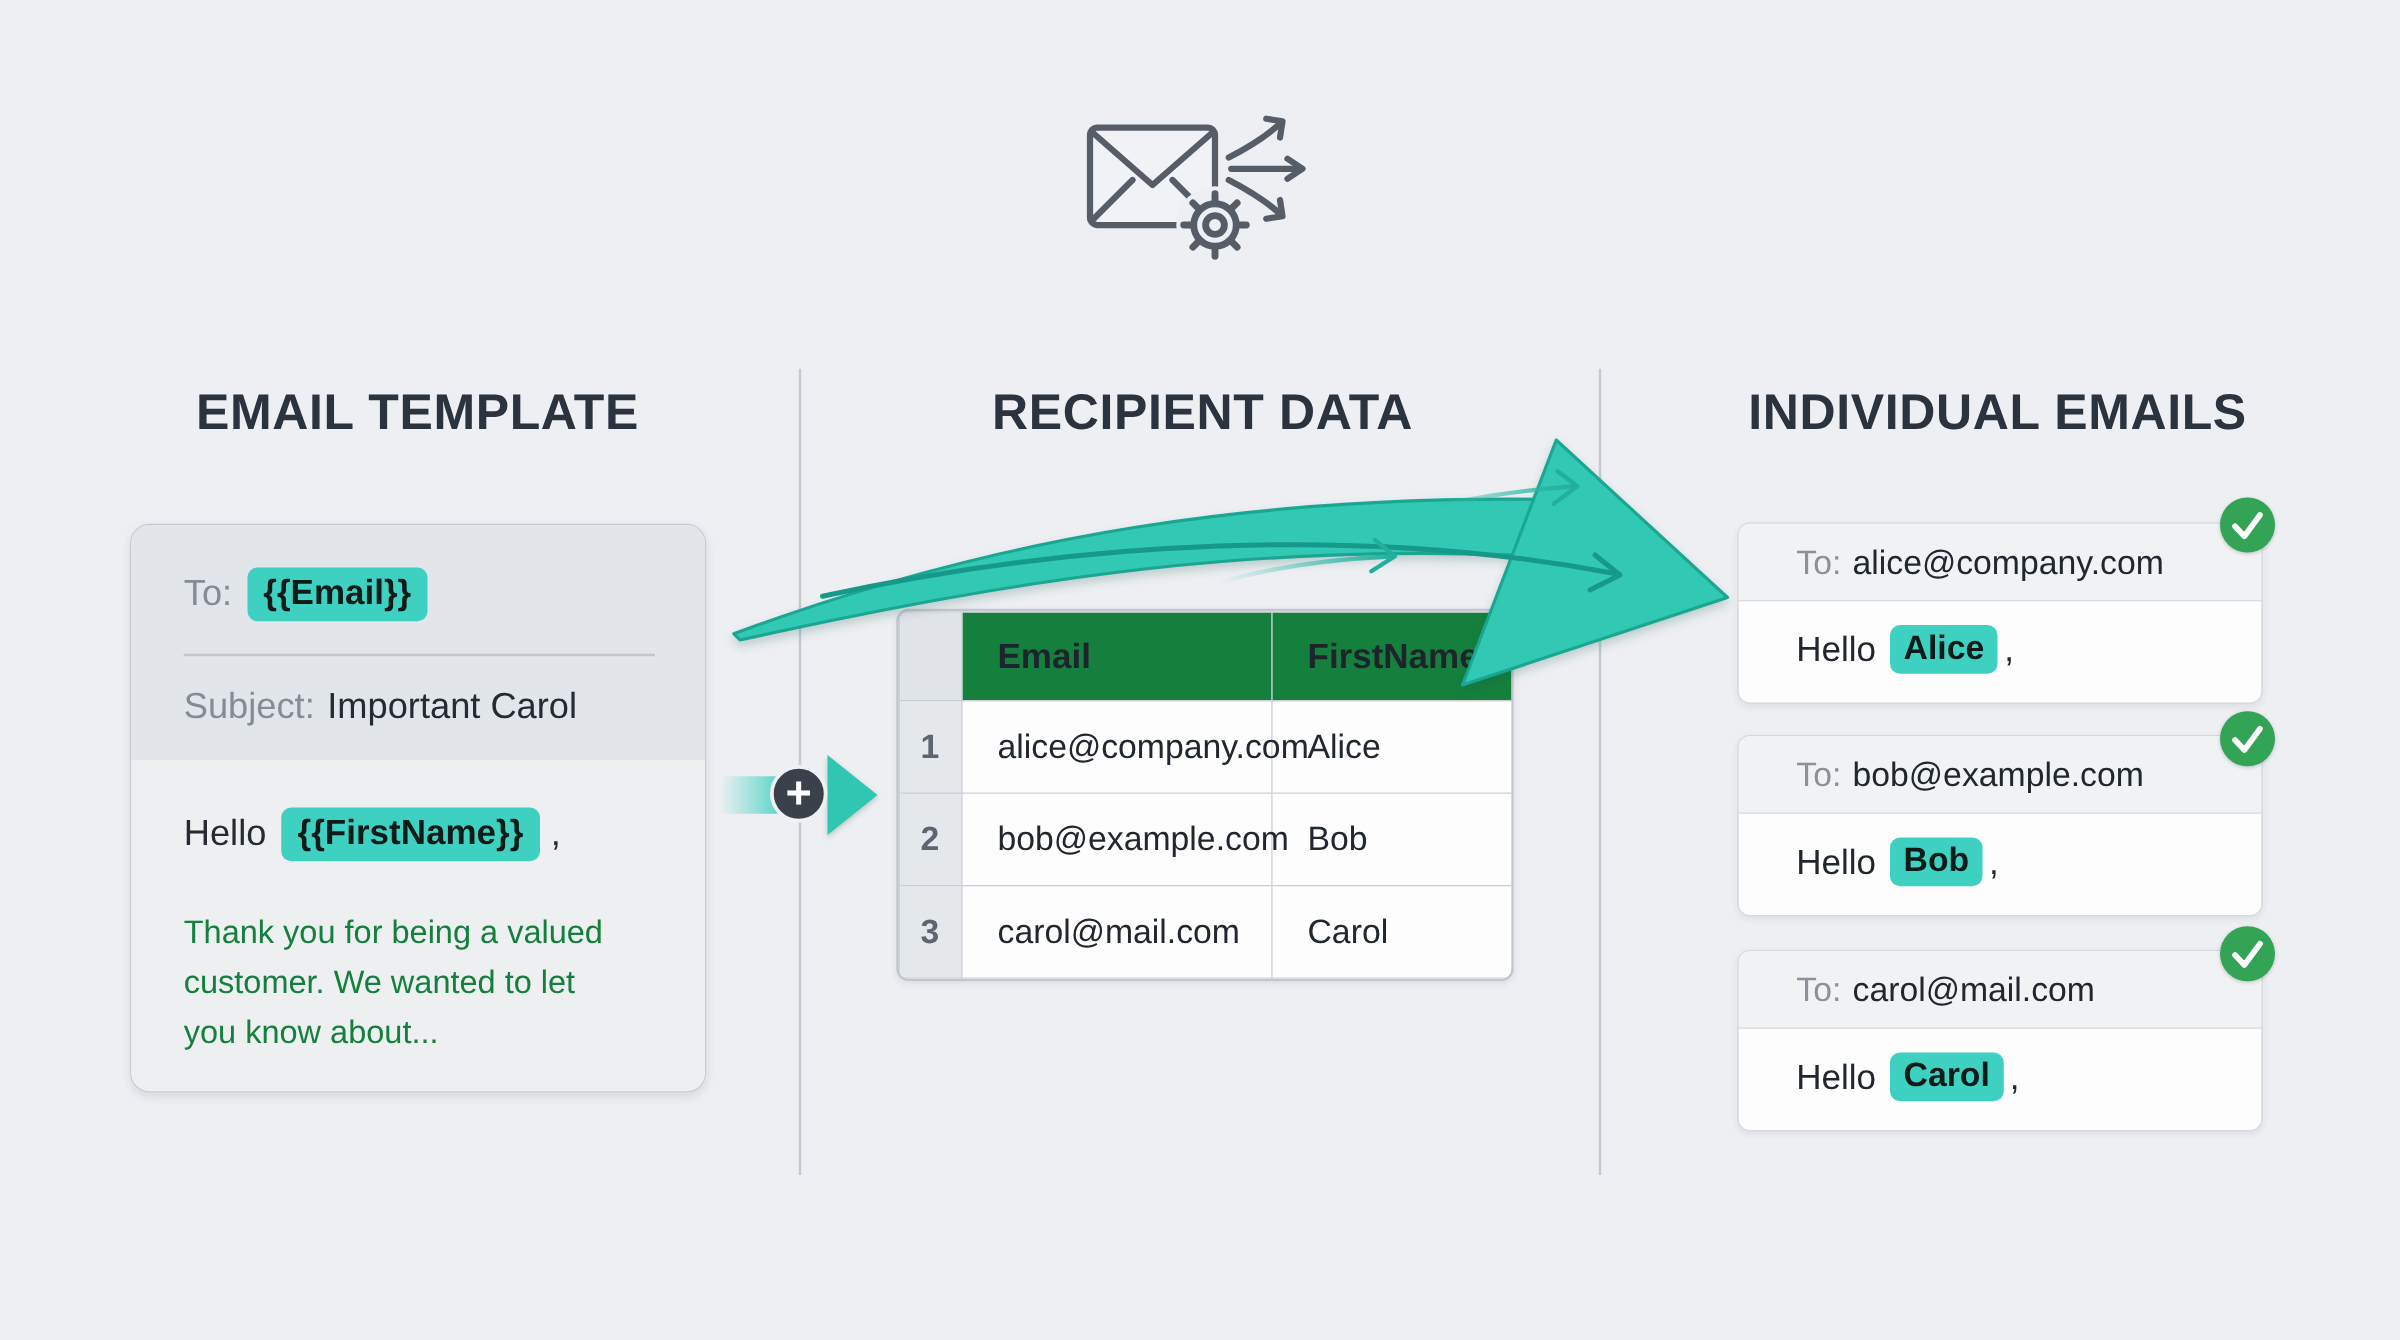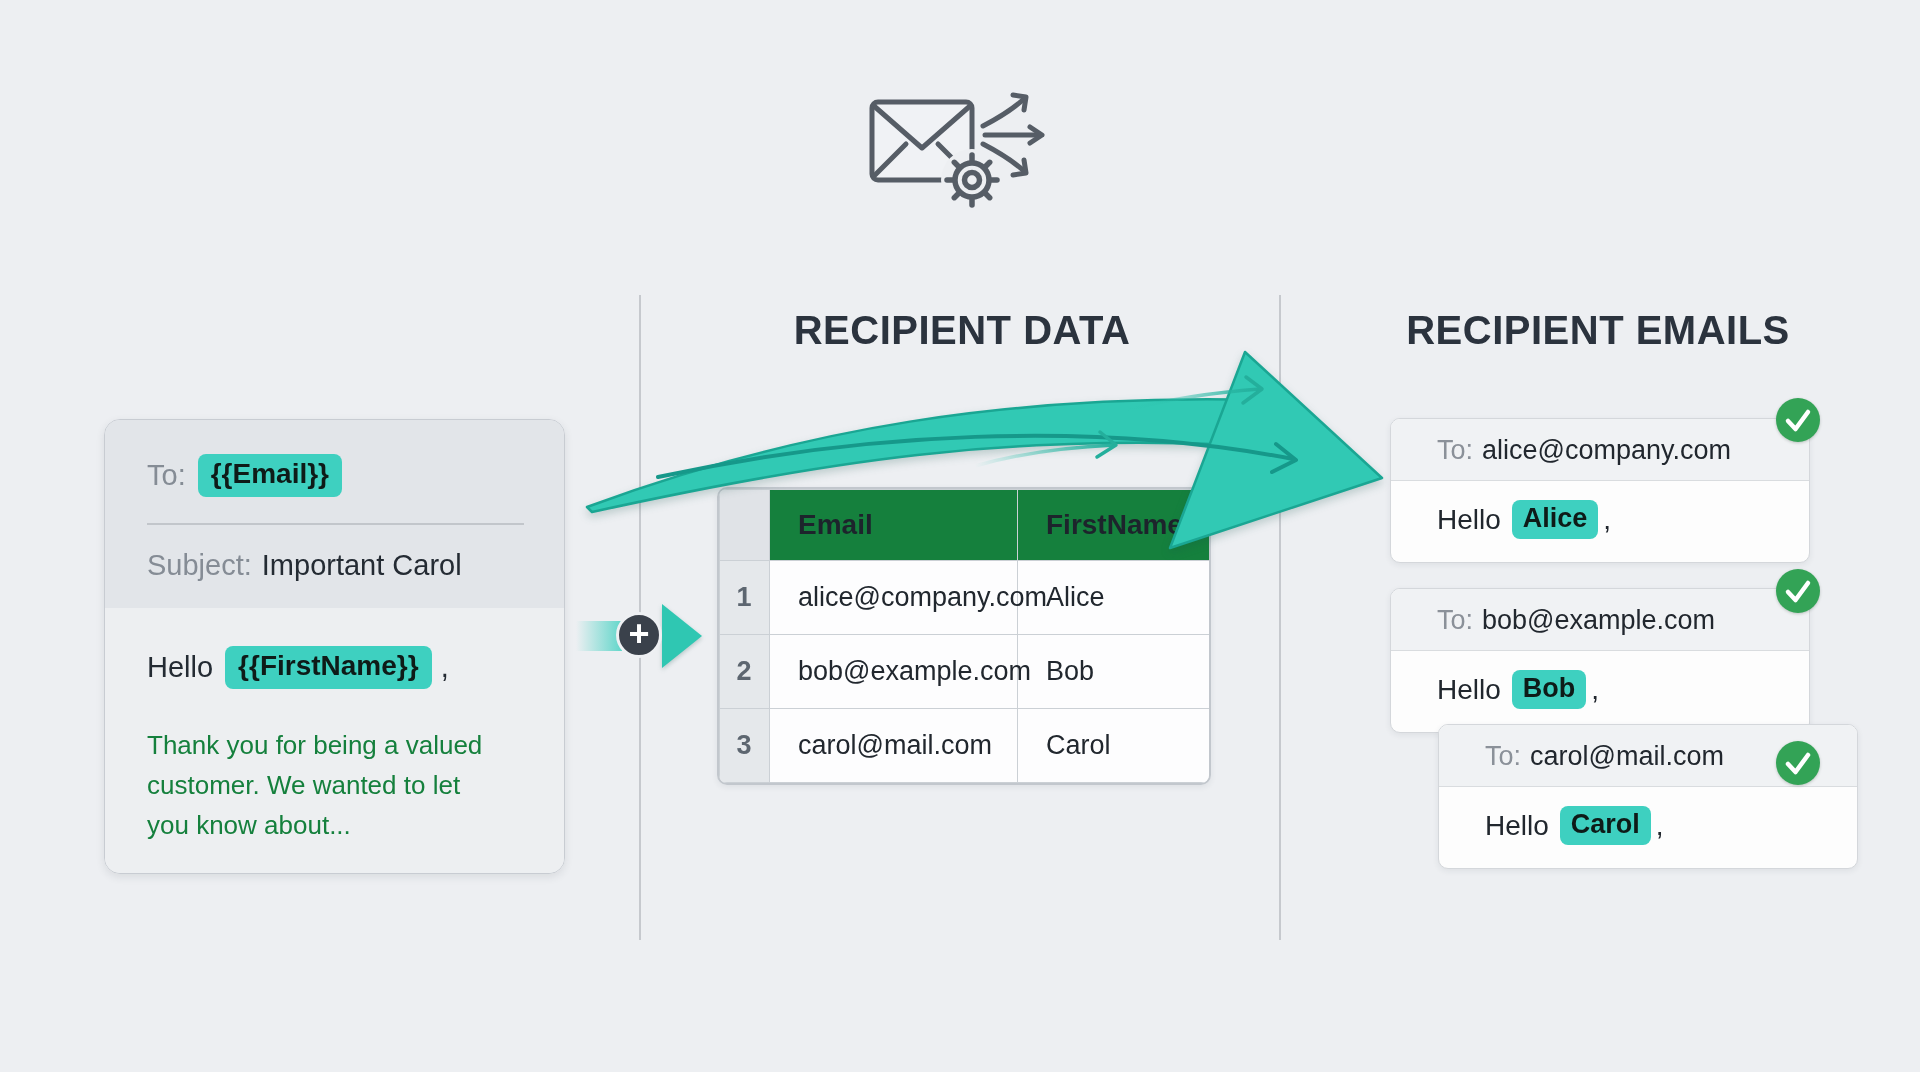--- a/index.html
+++ b/index.html
@@ -84,21 +84,21 @@
     background:#e5e8eb;color:#5d6670;font-weight:600;text-align:center;padding-left:0;font-size:27px;
   }
 
   
   .ecard{
     position:absolute;left:1390px;width:418px;height:143px;z-index:2;
     background:#fdfdfd;border:1px solid #d4d7db;border-radius:10px;overflow:hidden;
     box-shadow:0 2px 6px rgba(40,50,60,.08);
     display:flex;flex-direction:column;
   }
-  .ec-1{top:418px;} .ec-2{top:588px;} .ec-3{top:724px;margin-left:48px;}
+  .ec-1{top:418px;} .ec-2{top:588px;} .ec-3{top:760px;}
   .ec-head{
     background:#f0f2f4;border-bottom:1px solid #d9dcdf;
     padding:16px 20px 14px 46px;font-size:27px;white-space:nowrap;
   }
   .ec-to-label{color:#8b9199;}
   .ec-to-value{color:#21272e;margin-left:9px;}
   .ec-body{flex:1;display:flex;align-items:center;padding:0 20px 4px 46px;font-size:28px;color:#21272e;}
   .ec-body .chip{font-size:27px;padding:4px 11px 6px;margin-left:11px;margin-right:5px;}
 
   .badge{
@@ -144,22 +144,23 @@
         <line x1="97" y1="94" x2="89" y2="94"></line>
         <line x1="102" y1="82" x2="96.3" y2="76.3"></line>
         <line x1="114" y1="77" x2="114" y2="69"></line>
         <line x1="126" y1="82" x2="131.7" y2="76.3"></line>
         <circle cx="114" cy="94" r="17" fill="#edeff2"></circle>
         <circle cx="114" cy="94" r="7.5"></circle>
       </g>
     </g>
   </svg>
 
+  <div class="col-heading h-template">EMAIL TEMPLATE</div>
   <div class="col-heading h-recipients">RECIPIENT DATA</div>
-  <div class="col-heading h-individual">RECIPIENT EMAILS</div>
+  <div class="col-heading h-individual">INDIVIDUAL EMAILS</div>
 
   <div class="v-divider vd-left"></div>
   <div class="v-divider vd-right"></div>
 
   <div class="tpl-card">
     <div class="tpl-head">
       <div class="to-row">
         <span>To:</span>
         <span class="chip">{{Email}}</span>
       </div>

